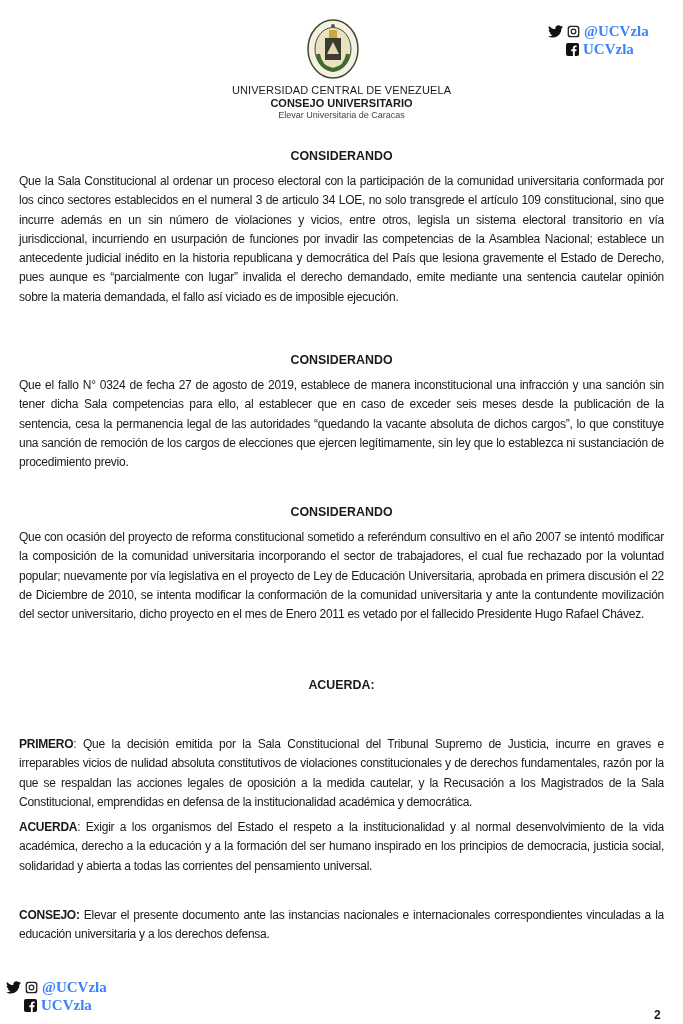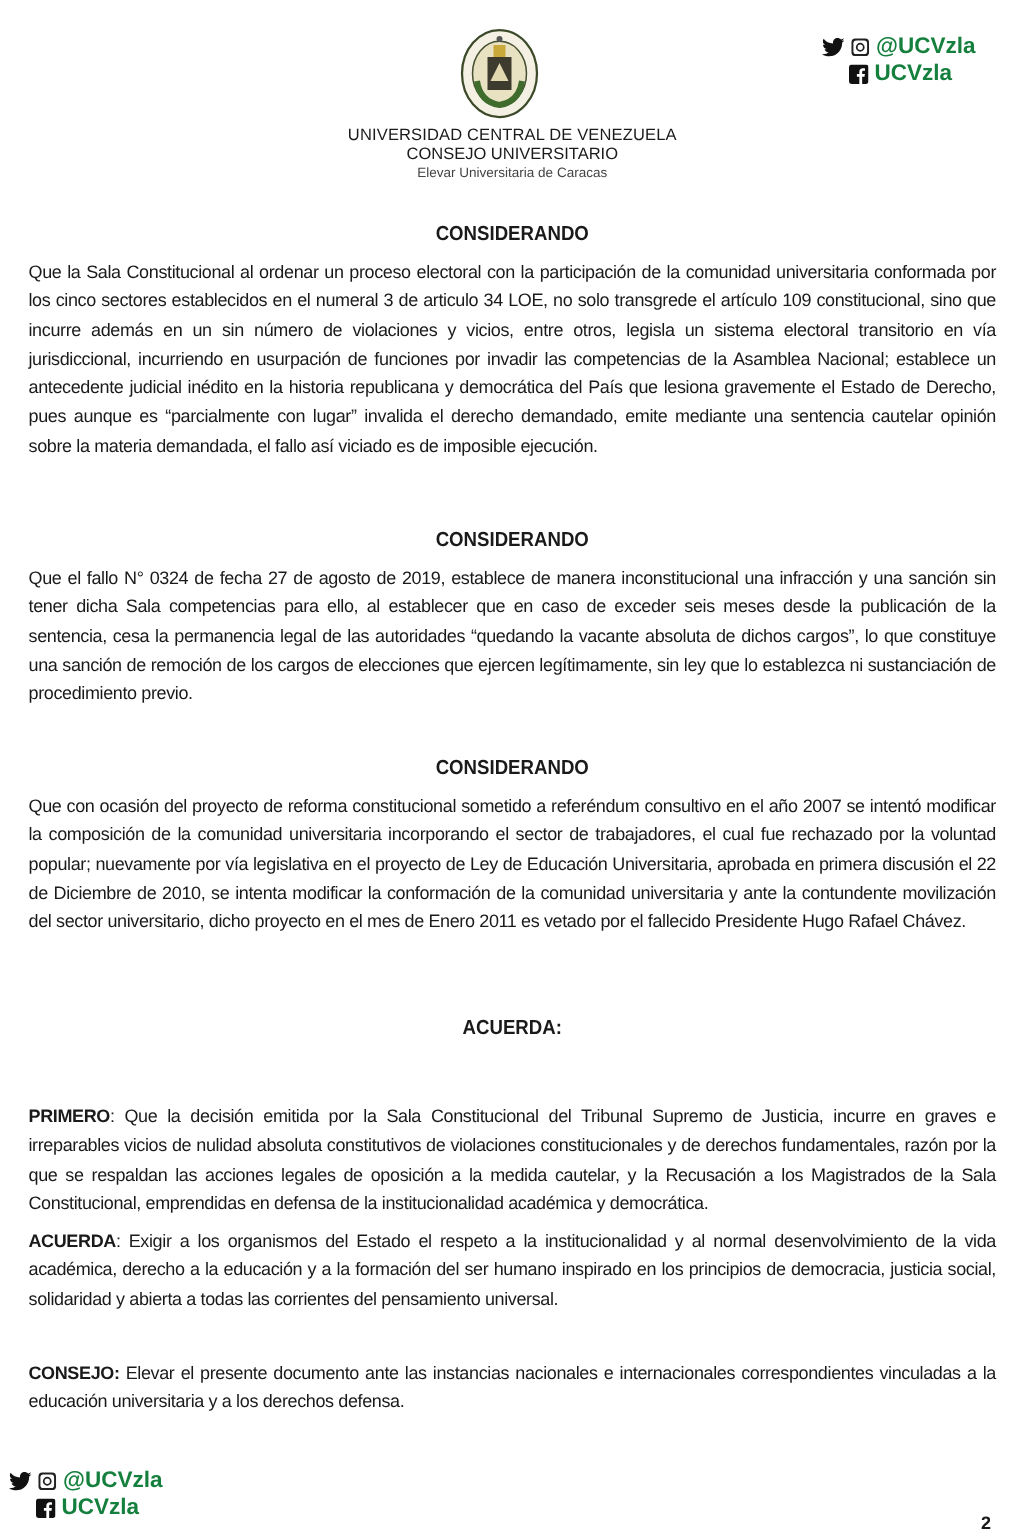--- a/index.html
+++ b/index.html
@@ -1,34 +1,34 @@
 <!DOCTYPE html>
 <html><head>
 <meta charset="utf-8">
 <style>
   html, body { margin: 0; padding: 0; }
   body {
     width: 683px; height: 1024px; background: #ffffff; position: relative; overflow: hidden;
     font-family: "Liberation Sans", sans-serif; color: #1a1a1a;
   }
   .social {
-    position: absolute; font-family: Liberation Sans, sans-serif; font-weight: bold;
-    color: #15803d; font-size: 15px; line-height: 18px;
+    position: absolute; font-family: Liberation Serif, serif; font-weight: bold;
+    color: #3b82f6; font-size: 15px; line-height: 18px;
   }
   .social .row { display: flex; align-items: center; gap: 4px; }
   .social .row2 { padding-left: 18px; }
   .ico { display: inline-flex; align-items: center; justify-content: center; }
   .ico svg { display: block; }
   .social-top { left: 548px; top: 22px; }
   .social-bottom { left: 6px; top: 978px; }
 
   .header { position: absolute; left: 0; top: 0; width: 683px; text-align: center; }
   .seal { position: absolute; left: 306px; top: 18px; width: 54px; height: 62px; }
   .h-univ { position: absolute; top: 84px; width: 683px; text-align: center; font-weight: normal; font-size: 11px; letter-spacing: 0.1px; }
-  .h-consejo { position: absolute; top: 97px; width: 683px; text-align: center; font-weight: normal; font-size: 11px; }
+  .h-consejo { position: absolute; top: 97px; width: 683px; text-align: center; font-weight: bold; font-size: 11px; }
   .h-ciudad { position: absolute; top: 110px; width: 683px; text-align: center; font-size: 9px; color: #444; }
 
   .doc { position: absolute; left: 19px; top: 0; width: 645px; }
   .heading {
     position: absolute; width: 645px; text-align: center; font-weight: bold; font-size: 13.5px;
     font-family: "Liberation Sans", sans-serif; transform: scaleX(0.92);
   }
   .para {
     position: absolute; width: 645px; text-align: justify; font-size: 12px; line-height: 19.3px;
     font-family: "Liberation Sans Narrow", "Liberation Sans", sans-serif; letter-spacing: -0.25px;

